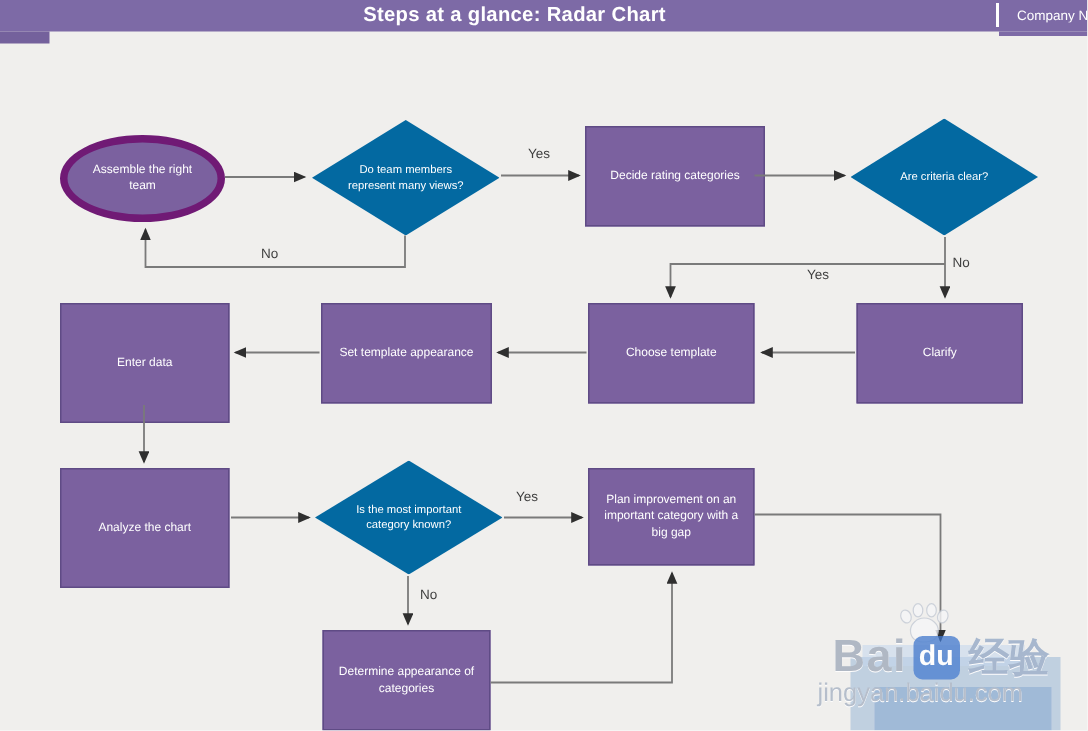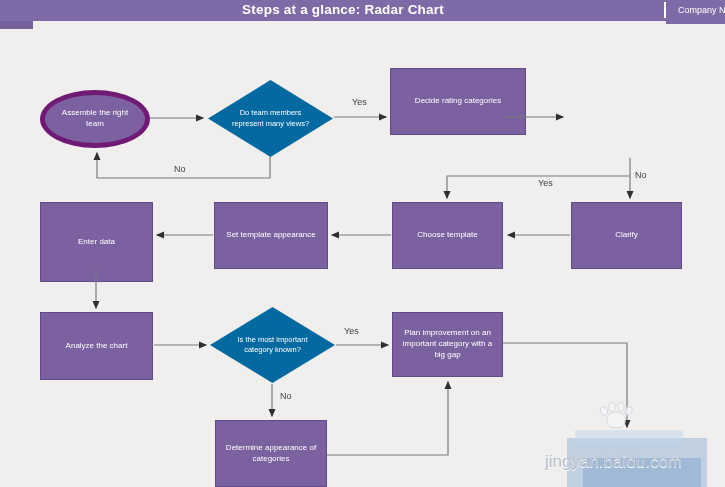--- a/index.html
+++ b/index.html
@@ -58,42 +58,45 @@
   <div class="header-company">Company Name</div>
 
   <div class="node ellipse" style="left:40px;top:90px;width:110px;height:58px;">
     <span>Assemble the right team</span>
   </div>
 
   <div class="node diamond" style="left:208px;top:80px;width:125px;height:77px;">
     <span class="dtext">Do team members represent many views?</span>
   </div>
 
-  <div class="node rect" style="left:390px;top:68px;width:136px;height:67px;">
+  <div class="node rect" style="left:390px;top:84px;width:120px;height:67px;">
     <span>Decide rating categories</span>
   </div>
 
+  <div class="node diamond" style="left:567px;top:79px;width:125px;height:78px;">
+    <span class="dtext">Are criteria clear?</span>
+  </div>
 
   <div class="node rect" style="left:40px;top:202px;width:113px;height:80px;">
     <span>Enter data</span>
   </div>
 
   <div class="node rect" style="left:214px;top:202px;width:114px;height:67px;">
     <span>Set template appearance</span>
   </div>
 
   <div class="node rect" style="left:392px;top:202px;width:111px;height:67px;">
     <span>Choose template</span>
   </div>
 
   <div class="node rect" style="left:571px;top:202px;width:111px;height:67px;">
     <span>Clarify</span>
   </div>
 
-  <div class="node rect" style="left:40px;top:312px;width:113px;height:68px;">
+  <div class="node rect" style="left:40px;top:312px;width:113px;height:80px;">
     <span>Analyze the chart</span>
   </div>
 
   <div class="node diamond" style="left:210px;top:307px;width:125px;height:76px;">
     <span class="dtext">Is the most important category known?</span>
   </div>
 
   <div class="node rect" style="left:392px;top:312px;width:111px;height:65px;">
     <span>Plan improvement on an important category with a big gap</span>
   </div>
@@ -140,16 +143,21 @@
     <div class="wm-block wm-b3"></div>
     <svg class="wm-paw" width="38" height="28" viewBox="0 0 38 28">
       <g fill="#f4f5f7" stroke="#c6ccd6" stroke-width="0.8" opacity="0.95">
         <ellipse cx="7" cy="9" rx="3.4" ry="4.4" transform="rotate(-20 7 9)"></ellipse>
         <ellipse cx="15" cy="4.8" rx="3.2" ry="4.4"></ellipse>
         <ellipse cx="24" cy="4.8" rx="3.2" ry="4.4"></ellipse>
         <ellipse cx="31.5" cy="9" rx="3.4" ry="4.4" transform="rotate(20 31.5 9)"></ellipse>
         <path d="M19.2 10 C24 10 29 14 28.5 19 C28 24 24 26 19.2 26 C14.4 26 10.4 24 10 19 C9.6 14 14.4 10 19.2 10 Z"></path>
       </g>
     </svg>
+    <div class="wm-row">
+      <span class="wm-bai">Bai</span>
+      <span class="wm-du">du</span>
+      <span class="wm-cn">经验</span>
+    </div>
     <div class="wm-url">jingyan.baidu.com</div>
   </div>
 
 </div>
 
 </body></html>

